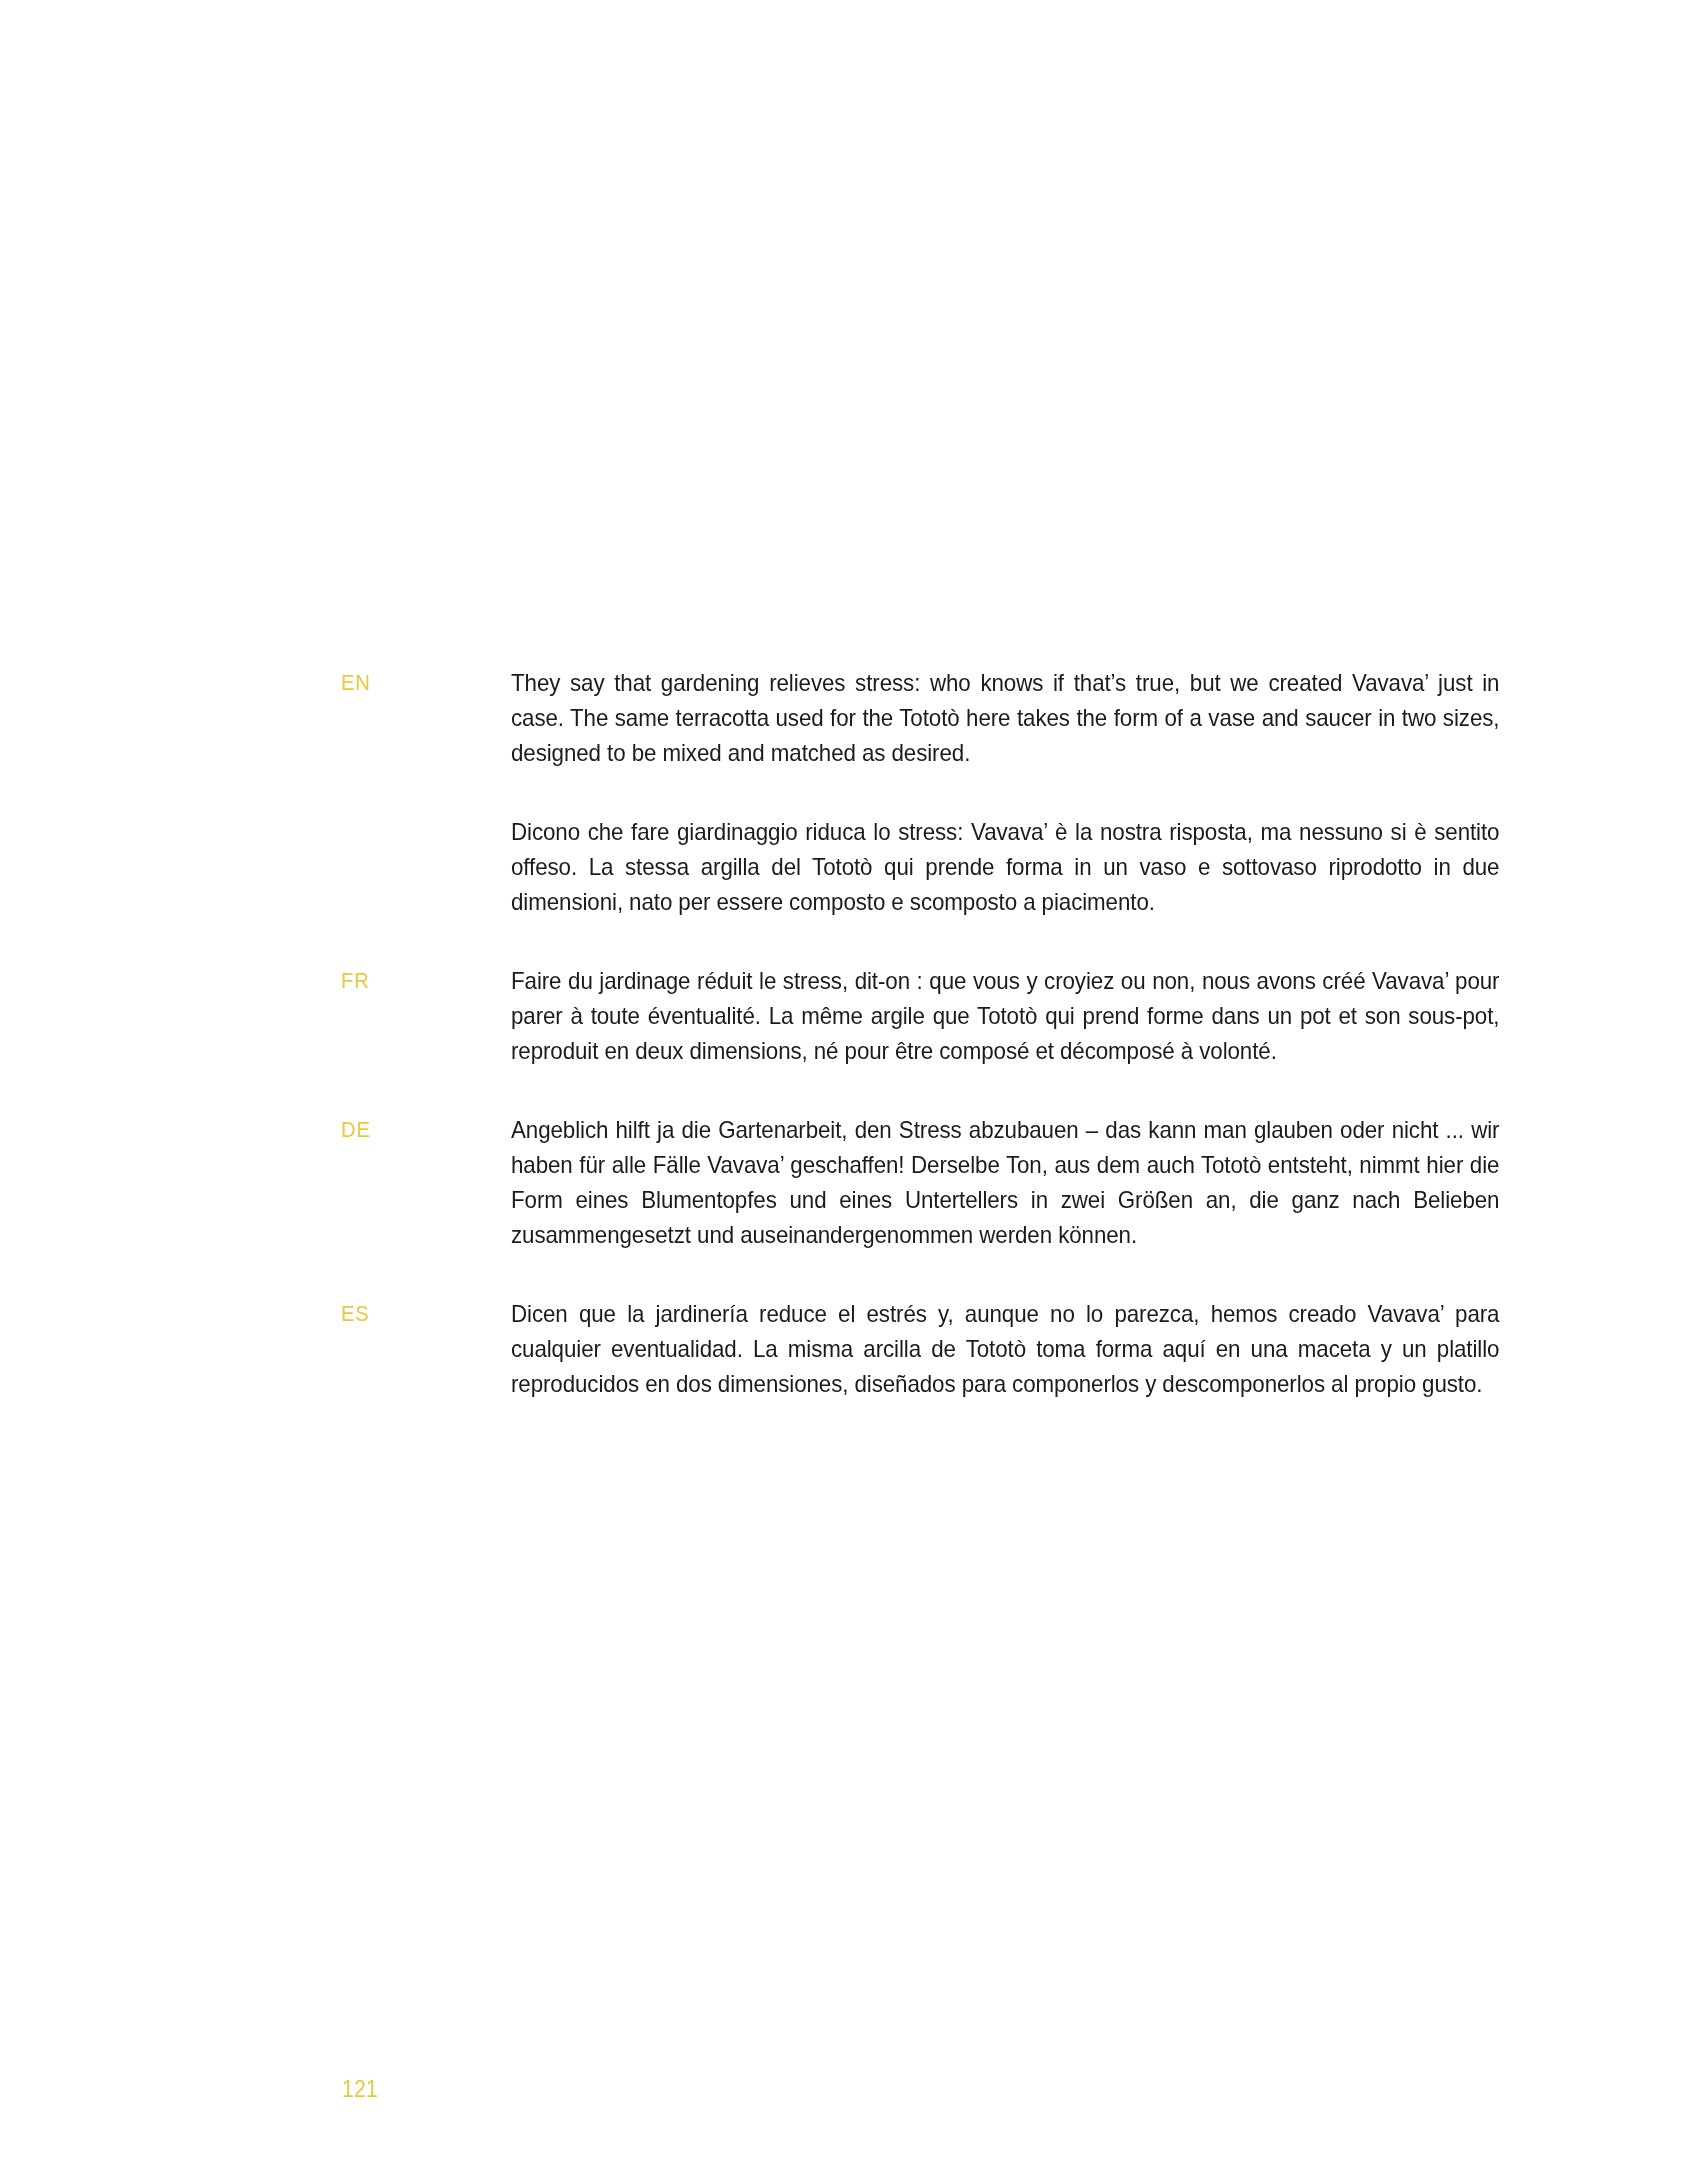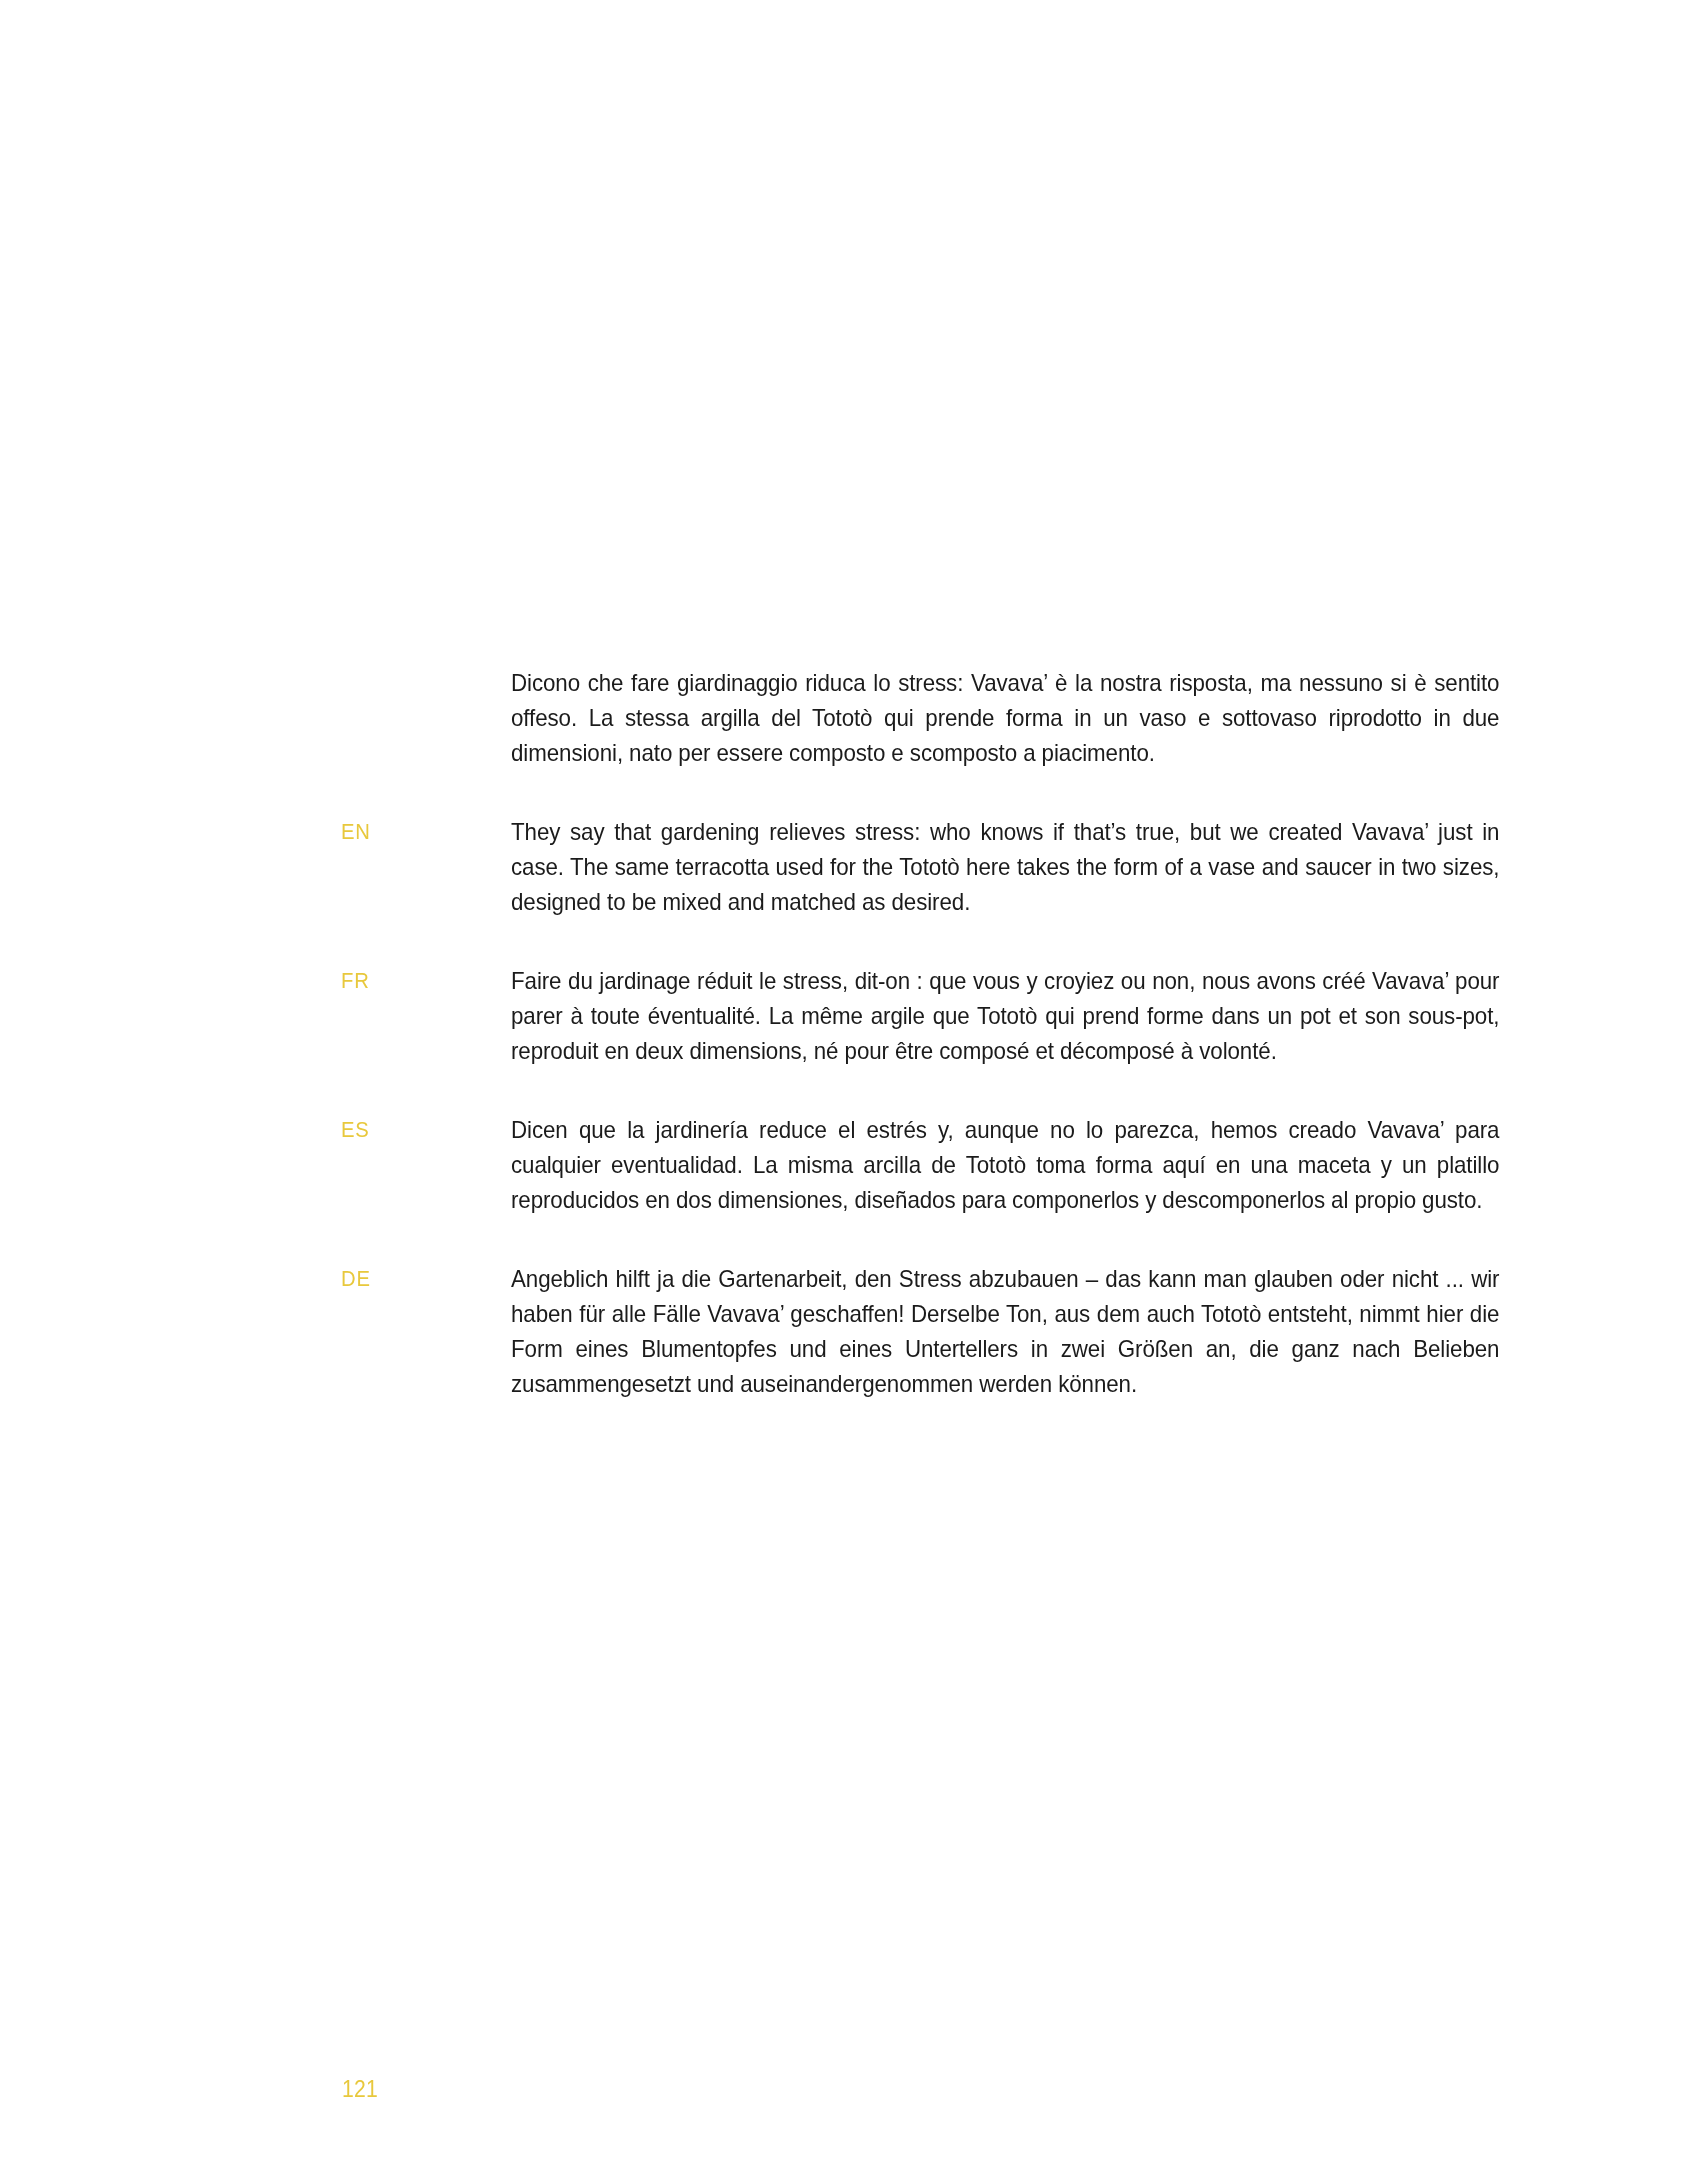--- a/index.html
+++ b/index.html
@@ -81,43 +81,43 @@
     transform-origin: left top;
   }
 </style>
 </head>
 <body>
 
 <div class="page">
 
   <div class="desc-block">
 
+    <div class="lang-row">
+      <div class="lang-tag">EN</div>
+      <div class="lang-body">They say that gardening relieves stress: who knows if that’s true, but we created Vavava’ just in case. The same terracotta used for the Tototò here takes the form of a vase and saucer in two sizes, designed to be mixed and matched as desired.</div>
+    </div>
+
     <div class="lang-row is-lead">
 
       <div class="lang-body">Dicono che fare giardinaggio riduca lo stress: Vavava’ è la nostra risposta, ma nessuno si è sentito offeso. La stessa argilla del Tototò qui prende forma in un vaso e sottovaso riprodotto in due dimensioni, nato per essere composto e scomposto a piacimento.</div>
-    </div>
-
-    <div class="lang-row">
-      <div class="lang-tag">EN</div>
-      <div class="lang-body">They say that gardening relieves stress: who knows if that’s true, but we created Vavava’ just in case. The same terracotta used for the Tototò here takes the form of a vase and saucer in two sizes, designed to be mixed and matched as desired.</div>
     </div>
 
     <div class="lang-row">
       <div class="lang-tag">FR</div>
       <div class="lang-body">Faire du jardinage réduit le stress, dit-on : que vous y croyiez ou non, nous avons créé Vavava’ pour parer à toute éventualité. La même argile que Tototò qui prend forme dans un pot et son sous-pot, reproduit en deux dimensions, né pour être composé et décomposé à volonté.</div>
     </div>
 
     <div class="lang-row">
-      <div class="lang-tag">ES</div>
-      <div class="lang-body">Dicen que la jardinería reduce el estrés y, aunque no lo parezca, hemos creado Vavava’ para cualquier eventualidad. La misma arcilla de Tototò toma forma aquí en una maceta y un platillo reproducidos en dos dimensiones, diseñados para componerlos y descomponerlos al propio gusto.</div>
+      <div class="lang-tag">DE</div>
+      <div class="lang-body">Angeblich hilft ja die Gartenarbeit, den Stress abzubauen – das kann man glauben oder nicht ... wir haben für alle Fälle Vavava’ geschaffen! Derselbe Ton, aus dem auch Tototò entsteht, nimmt hier die Form eines Blumentopfes und eines Untertellers in zwei Größen an, die ganz nach Belieben zusammengesetzt und auseinandergenommen werden können.</div>
     </div>
 
     <div class="lang-row">
-      <div class="lang-tag">DE</div>
-      <div class="lang-body">Angeblich hilft ja die Gartenarbeit, den Stress abzubauen – das kann man glauben oder nicht ... wir haben für alle Fälle Vavava’ geschaffen! Derselbe Ton, aus dem auch Tototò entsteht, nimmt hier die Form eines Blumentopfes und eines Untertellers in zwei Größen an, die ganz nach Belieben zusammengesetzt und auseinandergenommen werden können.</div>
+      <div class="lang-tag">ES</div>
+      <div class="lang-body">Dicen que la jardinería reduce el estrés y, aunque no lo parezca, hemos creado Vavava’ para cualquier eventualidad. La misma arcilla de Tototò toma forma aquí en una maceta y un platillo reproducidos en dos dimensiones, diseñados para componerlos y descomponerlos al propio gusto.</div>
     </div>
 
   </div>
 
   <div class="folio">121</div>
 
 </div>
 
 
 </body></html>

